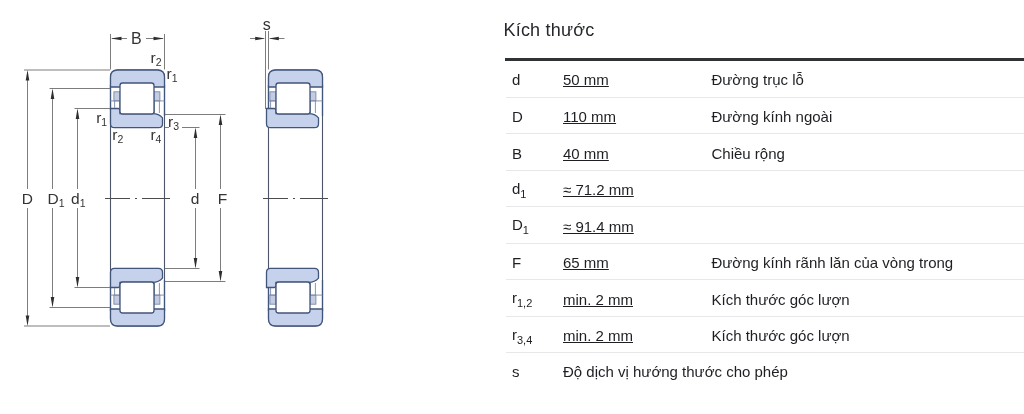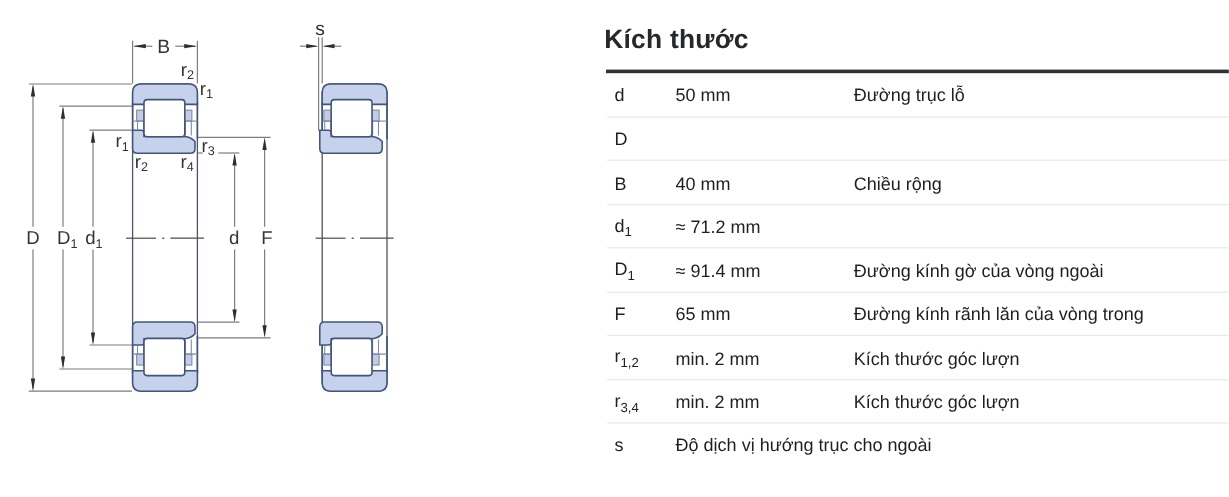--- a/index.html
+++ b/index.html
@@ -1,23 +1,23 @@
 <!DOCTYPE html>
 <html><head>
 <meta charset="utf-8">
 <style>
   html,body{margin:0;padding:0;background:#ffffff;}
   body{width:1024px;height:414px;overflow:hidden;font-family:"Liberation Sans",sans-serif;}
   #page{position:relative;width:1024px;height:414px;background:#fff;}
   #diagram{position:absolute;left:0;top:0;}
-  .title{position:absolute;left:503.5px;top:19.5px;font-size:22px;color:#26282b;letter-spacing:0.2px;font-weight:bold;}
+  .title{position:absolute;left:503.5px;top:19.5px;font-size:18px;color:#26282b;letter-spacing:0.2px;}
   .rule{position:absolute;left:505px;top:58.2px;width:519px;height:2.4px;background:#303336;}
   .row{position:absolute;left:505px;width:519px;display:flex;align-items:center;font-size:15px;color:#1d1f23;}
   .row .c1{width:58px;padding-left:7px;box-sizing:border-box;}
-  .row .c2{width:148.5px;padding-left:0;}
+  .row .c2{width:148.5px;padding-left:0;text-decoration:underline;}
   .row .c3{flex:1;}
   .sep{position:absolute;left:506px;width:518px;height:1px;background:#e7e8ea;}
   sub{font-size:11px;}
 </style>
 </head>
 <body>
 <div id="page">
 
   <svg id="diagram" width="500" height="414" viewBox="0 0 500 414">
     <g fill="none" stroke-linecap="butt">
@@ -253,40 +253,41 @@
 
   <div class="row" style="top:61.3px;height:36.5px;">
       <div class="c1">d</div>
       <div class="c2">50 mm</div>
       <div class="c3">Đường trục lỗ</div>
     </div>
   <div class="sep" style="top:96.5px;"></div>
 
   <div class="row" style="top:98.8px;height:36px;">
       <div class="c1">D</div>
+      <div class="c2">110 mm</div>
+      <div class="c3">Đường kính ngoài</div>
     </div>
   <div class="sep" style="top:133px;"></div>
 
   <div class="row" style="top:135.3px;height:36px;">
       <div class="c1">B</div>
       <div class="c2">40 mm</div>
       <div class="c3">Chiều rộng</div>
     </div>
   <div class="sep" style="top:169.5px;"></div>
 
   <div class="row" style="top:171.8px;height:36px;">
       <div class="c1">d<sub>1</sub></div>
       <div class="c2">≈ 71.2 mm</div>
     </div>
   <div class="sep" style="top:206px;"></div>
 
   <div class="row" style="top:208.3px;height:36px;">
       <div class="c1">D<sub>1</sub></div>
       <div class="c2">≈ 91.4 mm</div>
-      <div class="c3">Đường kính gờ của vòng ngoài</div>
     </div>
   <div class="sep" style="top:242.5px;"></div>
 
   <div class="row" style="top:244.8px;height:36px;">
       <div class="c1">F</div>
       <div class="c2">65 mm</div>
       <div class="c3">Đường kính rãnh lăn của vòng trong</div>
     </div>
   <div class="sep" style="top:279px;"></div>
 
@@ -299,15 +300,15 @@
 
   <div class="row" style="top:317.8px;height:36px;">
       <div class="c1">r<sub>3,4</sub></div>
       <div class="c2">min. 2 mm</div>
       <div class="c3">Kích thước góc lượn</div>
     </div>
   <div class="sep" style="top:351.5px;"></div>
 
   <div class="row" style="top:352.3px;height:38px;">
       <div class="c1">s</div>
-      <div class="c3">Độ dịch vị hướng trục cho ngoài</div>
+      <div class="c3">Độ dịch vị hướng thước cho phép</div>
     </div>
 </div>
 
 </body></html>

